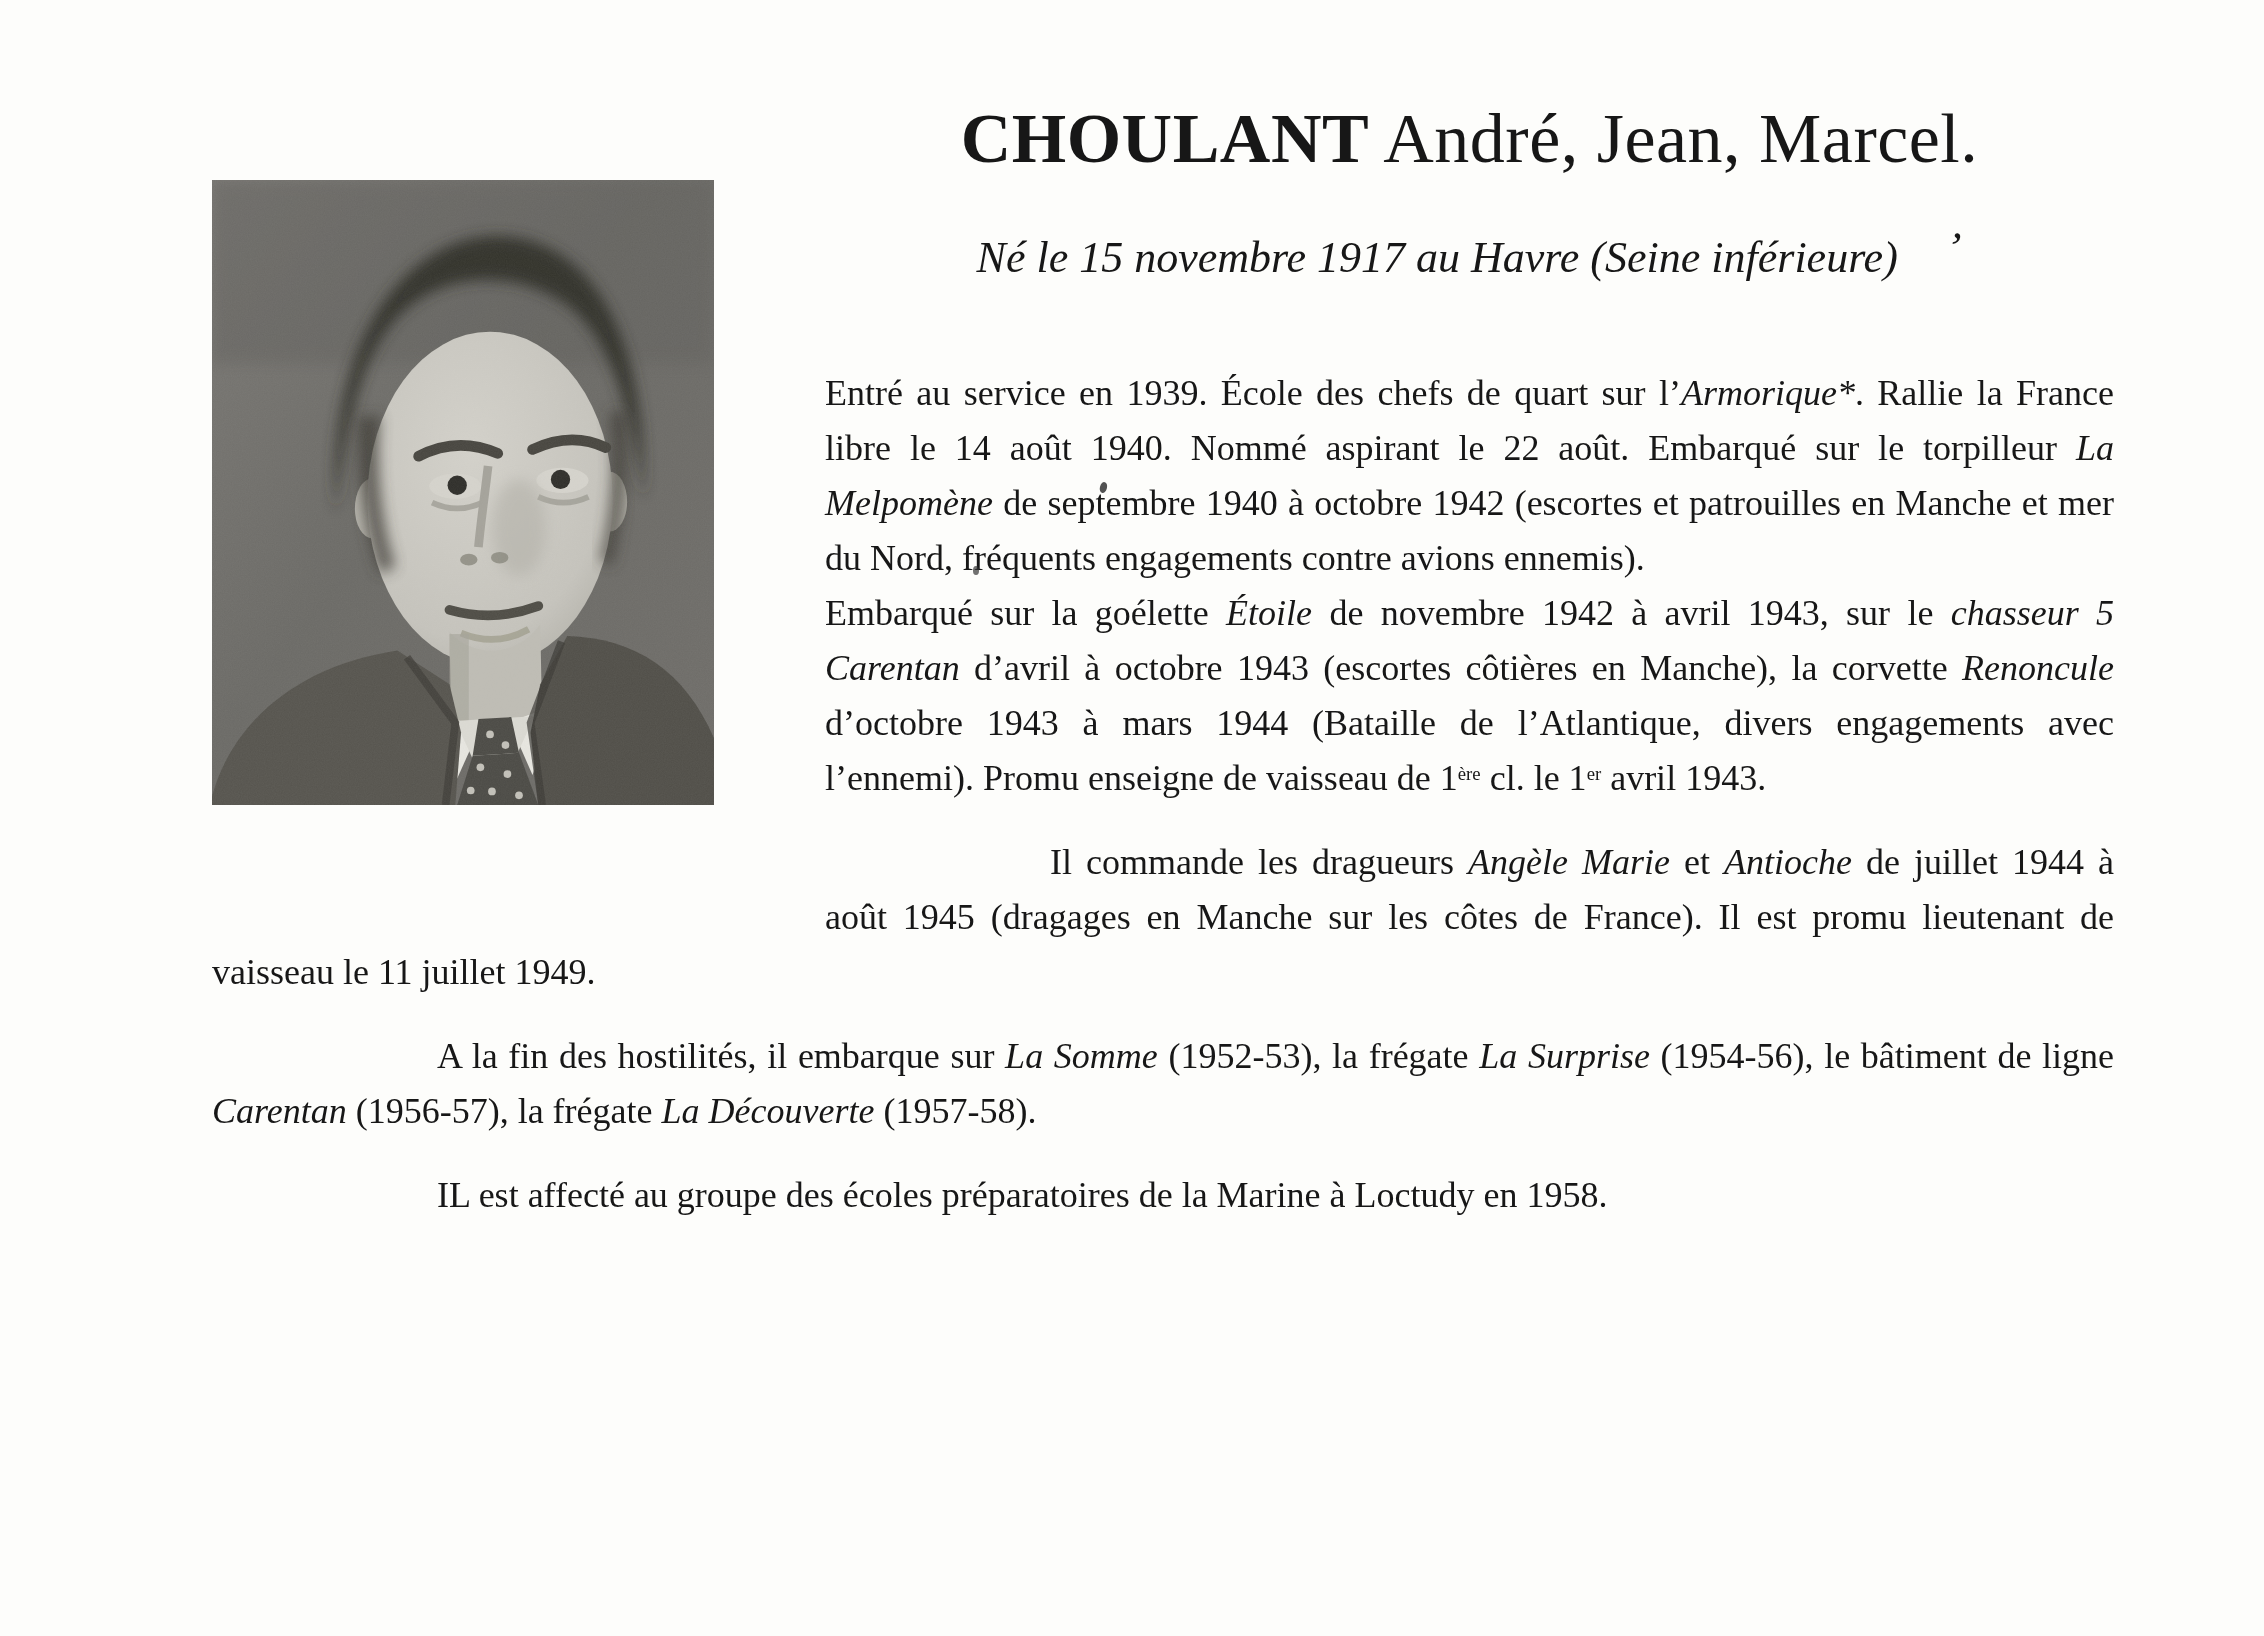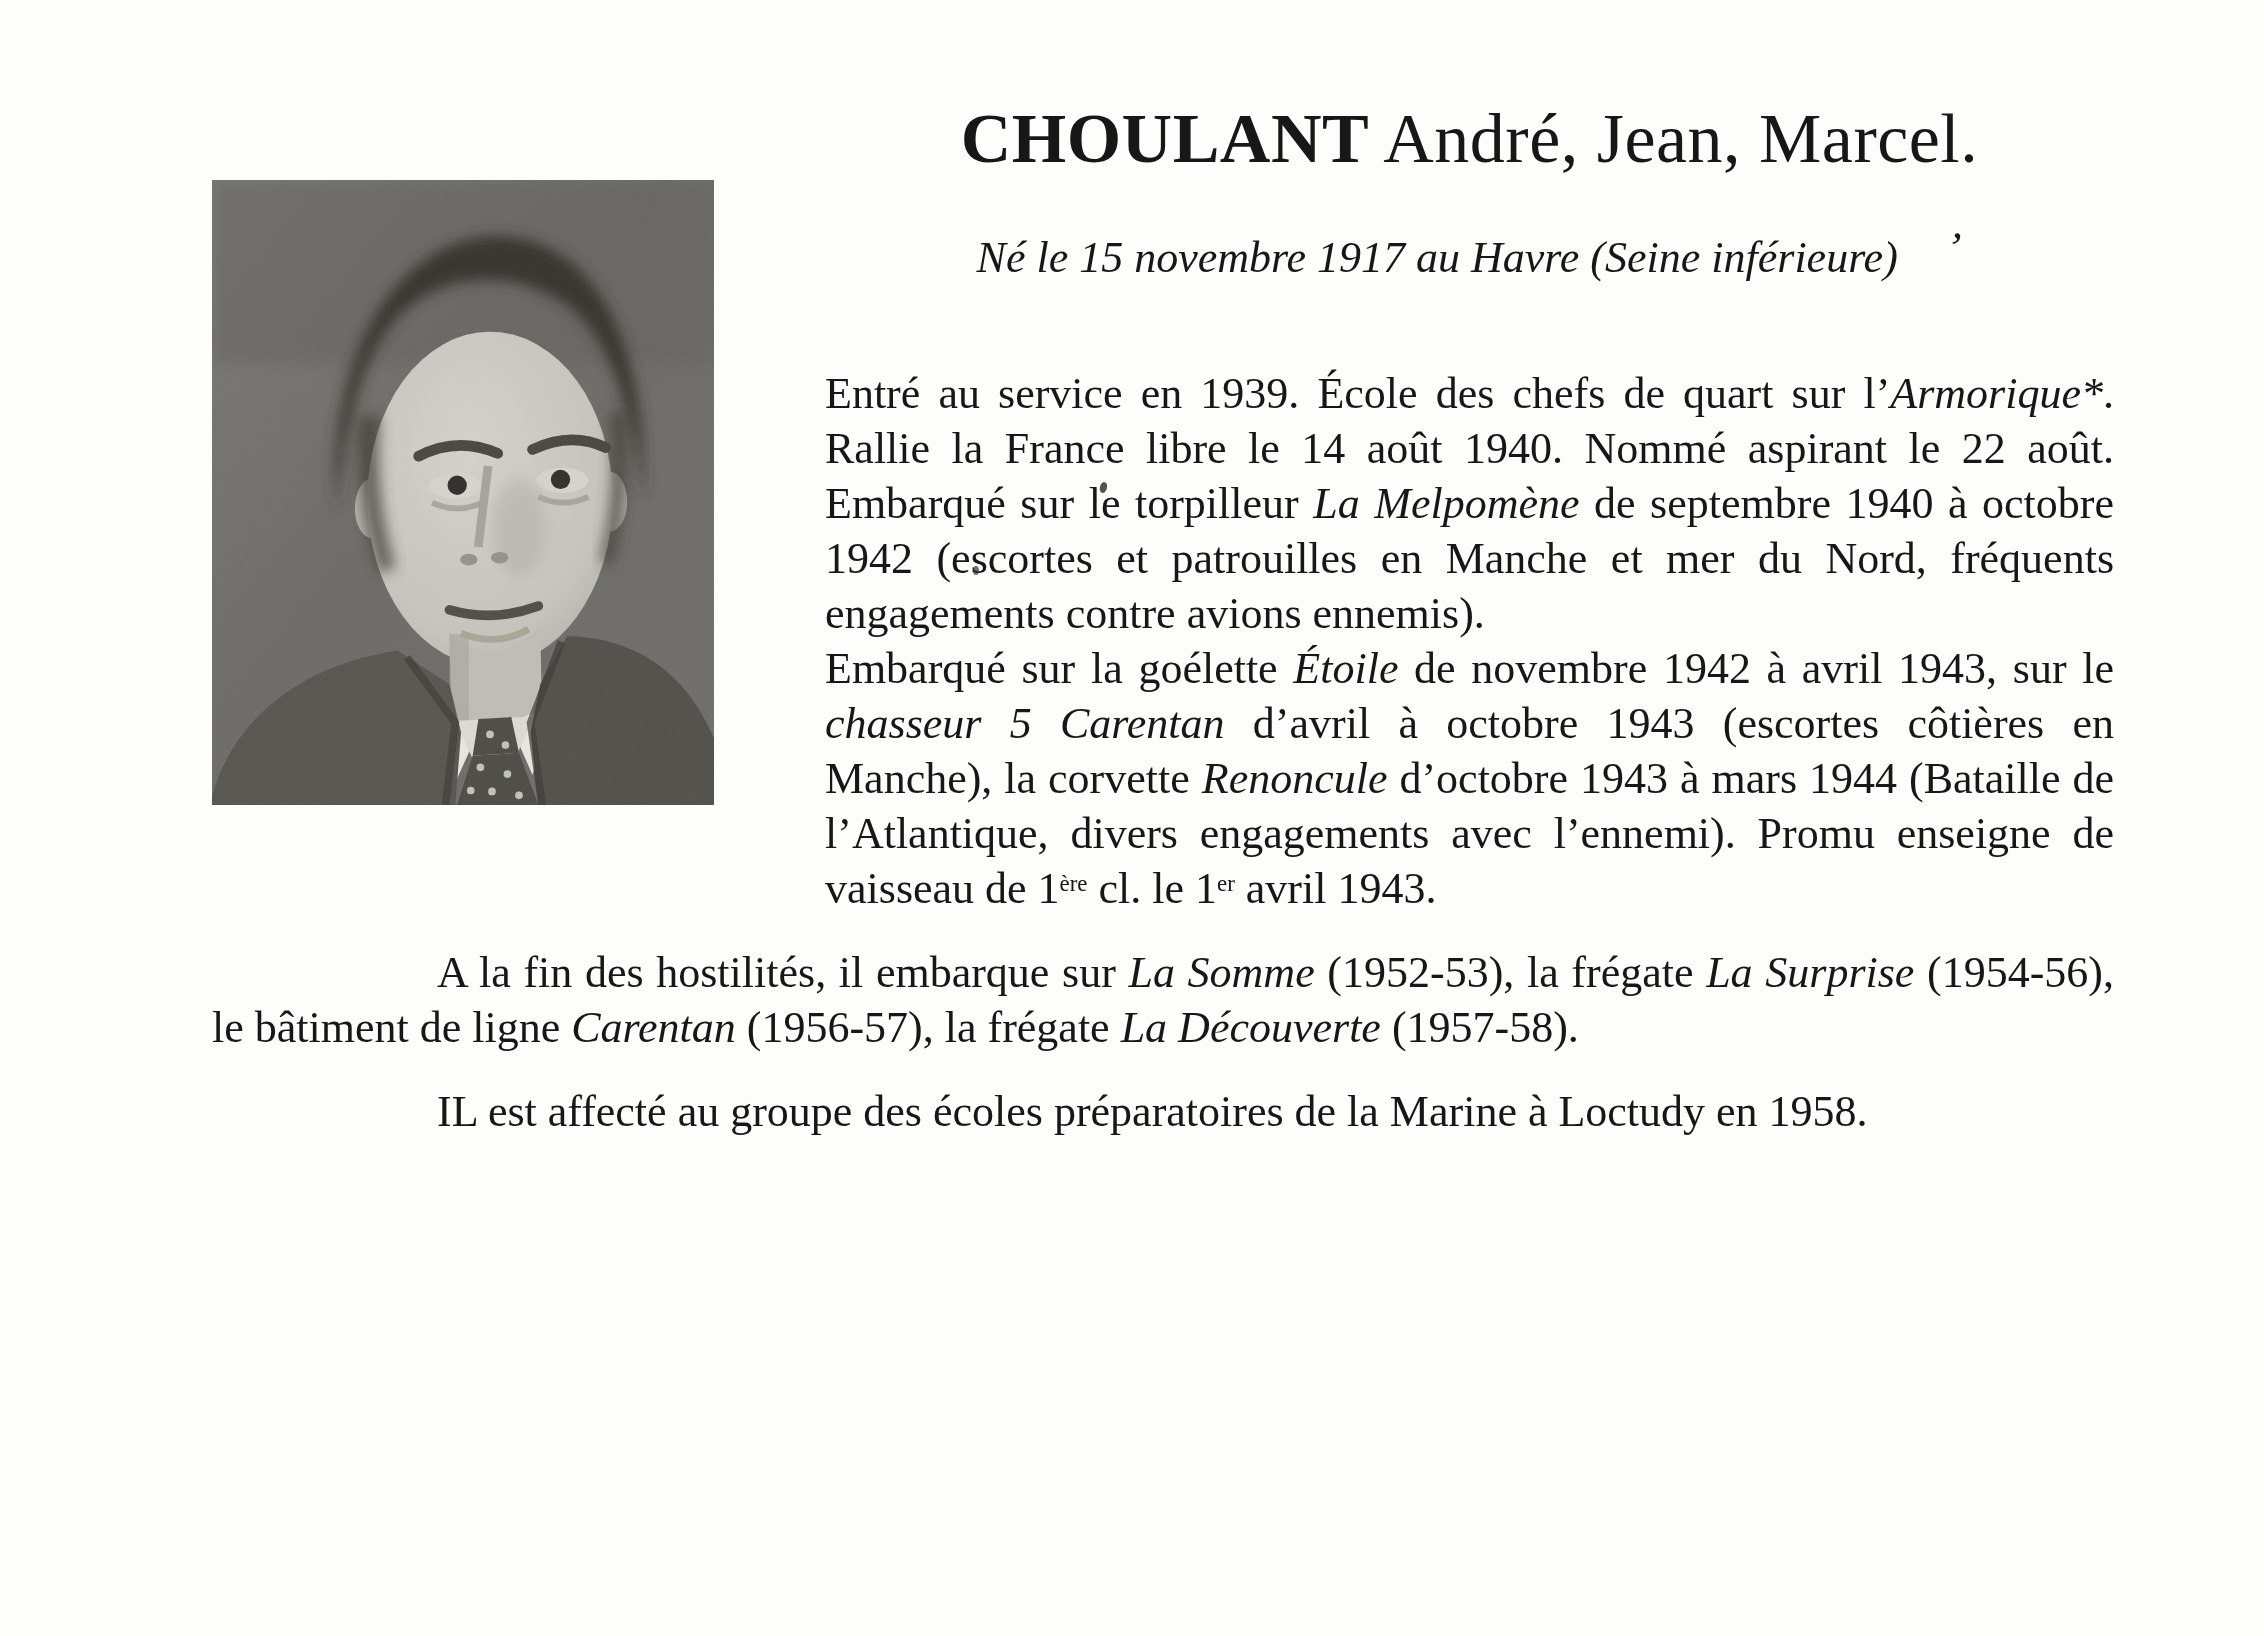--- a/index.html
+++ b/index.html
@@ -35,21 +35,21 @@
 
   .subtitle {
     margin-top:54px;
     text-align:center;
     font-style:italic;
     font-size:44px;
     line-height:1.2;
   }
 
   p.body {
-    font-size:44px;
+    font-size:36px;
     line-height:55px;
     text-align:justify;
     margin:0;
   }
   p.first { margin-top:81px; }
   p.cont  { margin-top:0; }
   p.ind   { text-indent:225px; margin-top:29px; }
 
   .it { font-style:italic; }
   sup { font-size:0.52em; line-height:0; vertical-align:baseline; position:relative; top:-0.52em; }
@@ -150,20 +150,21 @@
         <rect width="520" height="647" filter="url(#grain)" opacity="0.35"></rect>
       </svg>
     </div>
 
     <h1 class="title"><span class="surname">CHOULANT</span><span> André, Jean, Marcel.</span></h1>
 
     <div class="subtitle"><span>Né le 15 novembre 1917 au Havre (Seine inférieure)</span><span class="stray-mark-sm">’</span></div>
 
     <p class="body first"><span>Entré au service en 1939. École des chefs de quart sur l’</span><span class="it">Armorique*</span><span>. Rallie la France libre le 14 août 1940. Nommé aspirant le 22 août. Embarqué sur le torpilleur </span><span class="it">La Melpomène</span><span> de septembre 1940 à octobre 1942 (escortes et patrouilles en Manche et mer du Nord, fréquents engagements contre avions ennemis).</span></p>
     <p class="body cont"><span>Embarqué sur la goélette </span><span class="it">Étoile</span><span> de novembre 1942 à avril 1943, sur le </span><span class="it">chasseur 5 Carentan</span><span> d’avril à octobre 1943 (escortes côtières en Manche), la corvette </span><span class="it">Renoncule</span><span> d’octobre 1943 à mars 1944 (Bataille de l’Atlantique, divers engagements avec l’ennemi). Promu enseigne de vaisseau de 1</span><sup>ère</sup><span> cl. le 1</span><sup>er</sup><span> avril 1943.</span></p>
+    <p class="body ind"><span>Il commande les dragueurs </span><span class="it">Angèle Marie</span><span> et </span><span class="it">Antioche</span><span> de juillet 1944 à août 1945 (dragages en Manche sur les côtes de France). Il est promu lieutenant de vaisseau le 11 juillet 1949.</span></p>
     <p class="body ind"><span>A la fin des hostilités, il embarque sur </span><span class="it">La Somme</span><span> (1952-53), la frégate </span><span class="it">La Surprise</span><span> (1954-56), le bâtiment de ligne </span><span class="it">Carentan</span><span> (1956-57), la frégate </span><span class="it">La Découverte</span><span> (1957-58).</span></p>
     <p class="body ind"><span>IL est affecté au groupe des écoles préparatoires de la Marine à Loctudy en 1958.</span></p>
 
   </div>
 
   <div class="artifact-dot dot-1"></div>
   <div class="artifact-dot dot-2"></div>
 </div>
 
 

